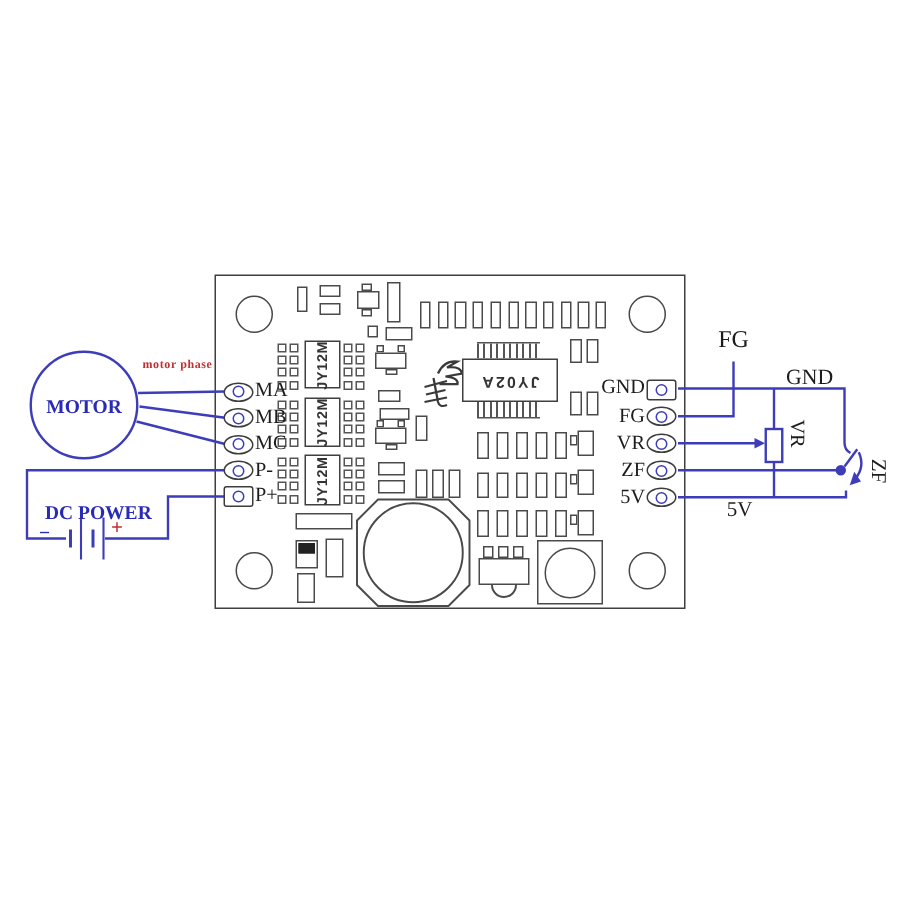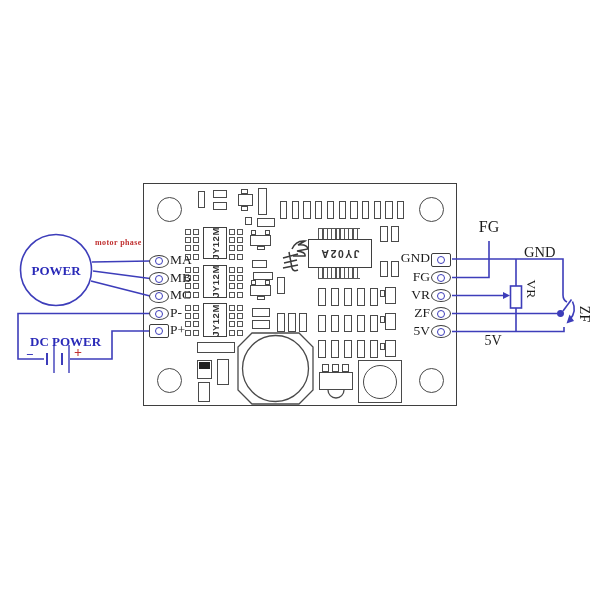--- a/index.html
+++ b/index.html
@@ -275,21 +275,21 @@
     </div>
   <div class="pad" style="left:431px;top:325px;">
       <div class="in"></div>
     </div>
   <div class="lbl padlbl rlbl" style="left:395px;top:251px;">GND</div>
   <div class="lbl padlbl rlbl" style="left:395px;top:269.5px;">FG</div>
   <div class="lbl padlbl rlbl" style="left:395px;top:287.5px;">VR</div>
   <div class="lbl padlbl rlbl" style="left:395px;top:305.5px;">ZF</div>
   <div class="lbl padlbl rlbl" style="left:395px;top:323.5px;">5V</div>
 
-  <div class="lbl blue" style="left:28px;top:263px;width:56px;text-align:center;font-size:13px;">POWER</div>
+  <div class="lbl blue" style="left:28px;top:263px;width:56px;text-align:center;font-size:13px;">MOTOR</div>
   <div class="lbl red" style="left:95px;top:238px;font-size:8px;letter-spacing:.4px;">motor phase</div>
   <div class="lbl blue" style="left:30px;top:334px;width:66px;text-align:center;font-size:13px;">DC POWER</div>
   <div class="lbl blue" style="left:26px;top:347px;font-size:13px;">−</div>
   <div class="lbl red" style="left:74px;top:345px;font-size:14px;">+</div>
   <div class="lbl" style="left:477px;top:218px;width:24px;text-align:center;font-size:16px;">FG</div>
   <div class="lbl" style="left:524px;top:244px;width:36px;font-size:14.5px;">GND</div>
   <div class="lbl rot90" style="left:517px;top:281px;width:28px;font-size:13.5px;">VR</div>
   <div class="lbl rot90" style="left:570px;top:306px;width:28px;font-size:14px;">ZF</div>
   <div class="lbl" style="left:480px;top:333px;width:26px;text-align:center;font-size:14px;">5V</div>
 </div>

